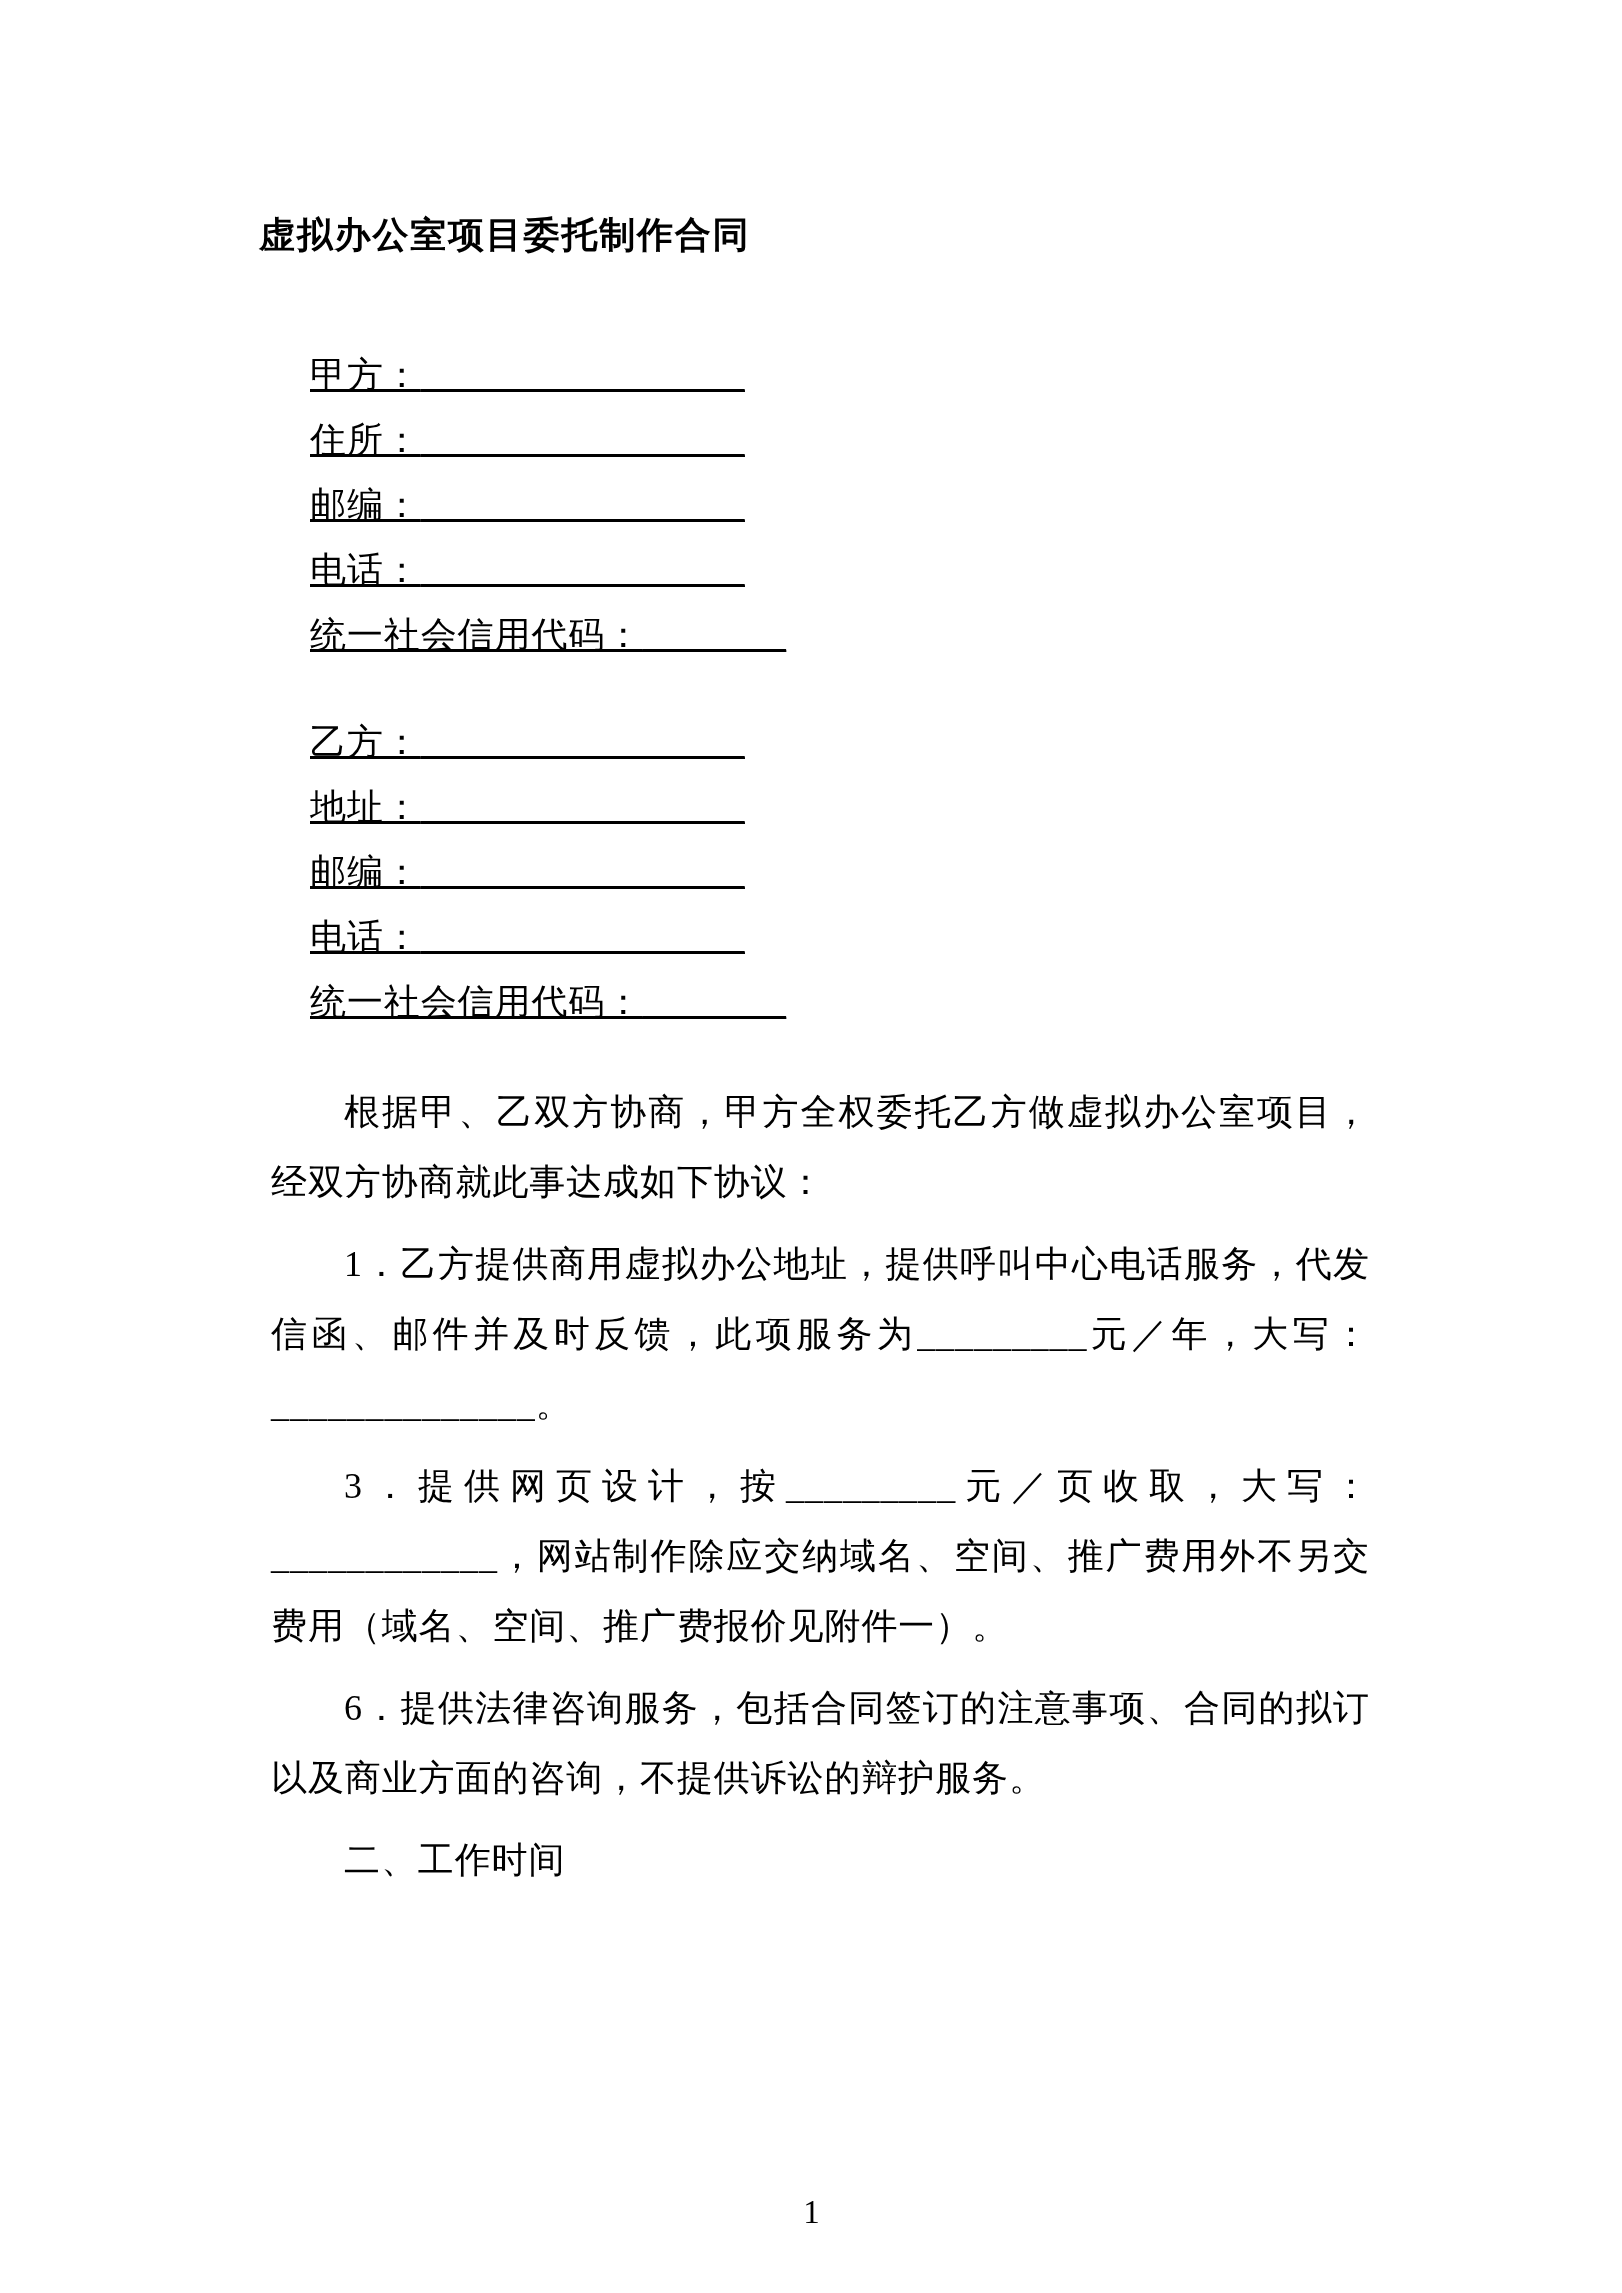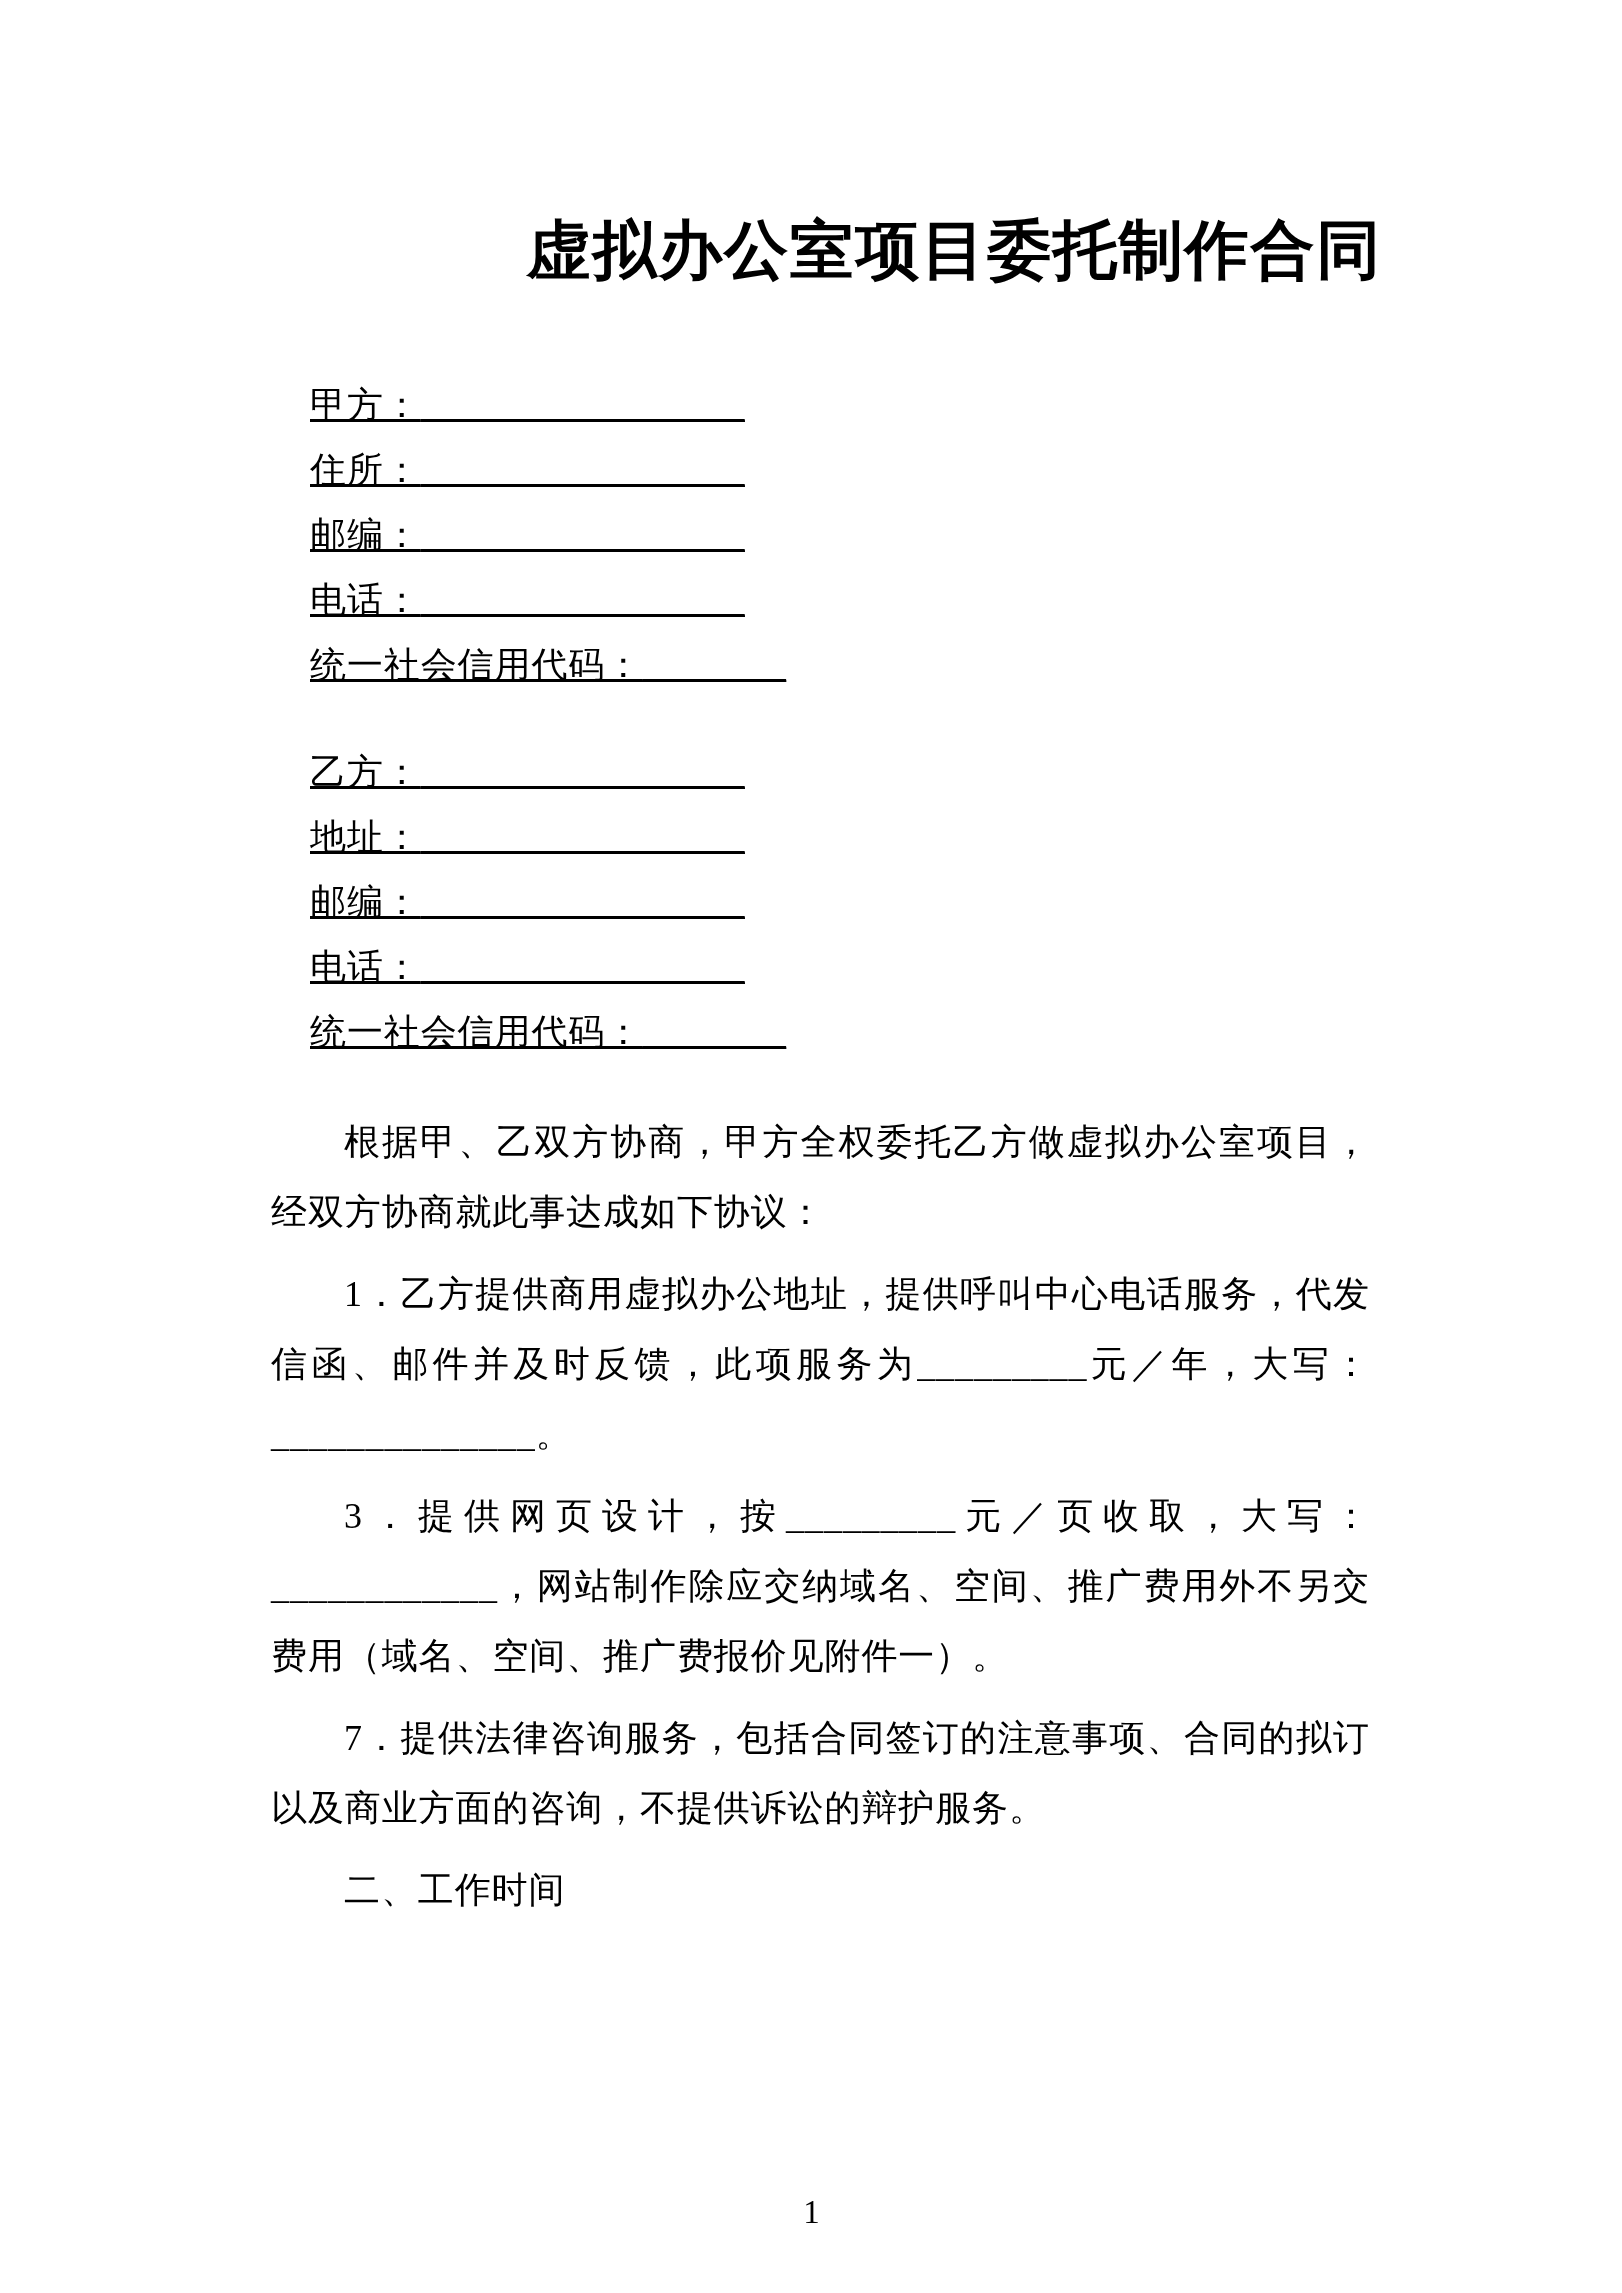--- a/index.html
+++ b/index.html
@@ -16,22 +16,22 @@
     color: #000000;
     font-family: "Liberation Serif", "DejaVu Serif", serif;
     font-size: 36px;
     box-sizing: border-box;
     overflow: hidden;
   }
   .content {
     padding: 216px 241px 0 259px;
   }
   .doc-title {
-    text-align: right;
-    font-size: 64px;
+    text-align: left;
+    font-size: 36px;
     font-weight: bold;
     line-height: 1.1;
     margin: 0 0 87px 0;
     letter-spacing: 1.8px;
   }
   .party-block {
     margin: 0;
     text-decoration: underline;
   }
   .party-block.second {
@@ -113,21 +113,21 @@
       </div>
       <div class="field-line">
         <span class="field-label">统一社会信用代码：</span><span class="blank">________</span>
       </div>
     </div>
 
     <div class="body-text">
       <p class="para">根据甲、乙双方协商，甲方全权委托乙方做虚拟办公室项目，经双方协商就此事达成如下协议：</p>
       <p class="para">1．乙方提供商用虚拟办公地址，提供呼叫中心电话服务，代发信函、邮件并及时反馈，此项服务为_________元／年，大写：______________。</p>
       <p class="para">3．提供网页设计，按_________元／页收取，大写：____________，网站制作除应交纳域名、空间、推广费用外不另交费用（域名、空间、推广费报价见附件一）。</p>
-      <p class="para">7．提供法律咨询服务，包括合同签订的注意事项、合同的拟订以及商业方面的咨询，不提供诉讼的辩护服务。</p>
+      <p class="para">6．提供法律咨询服务，包括合同签订的注意事项、合同的拟订以及商业方面的咨询，不提供诉讼的辩护服务。</p>
       <p class="para">二、工作时间</p>
     </div>
 
   </div>
 
   <div class="page-number">1</div>
 </div>
 
 
 </body></html>

